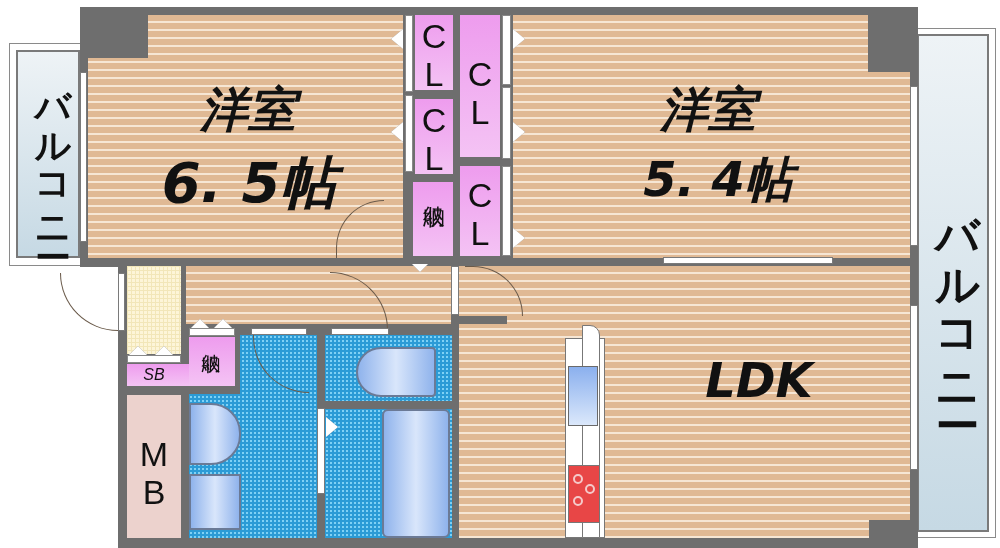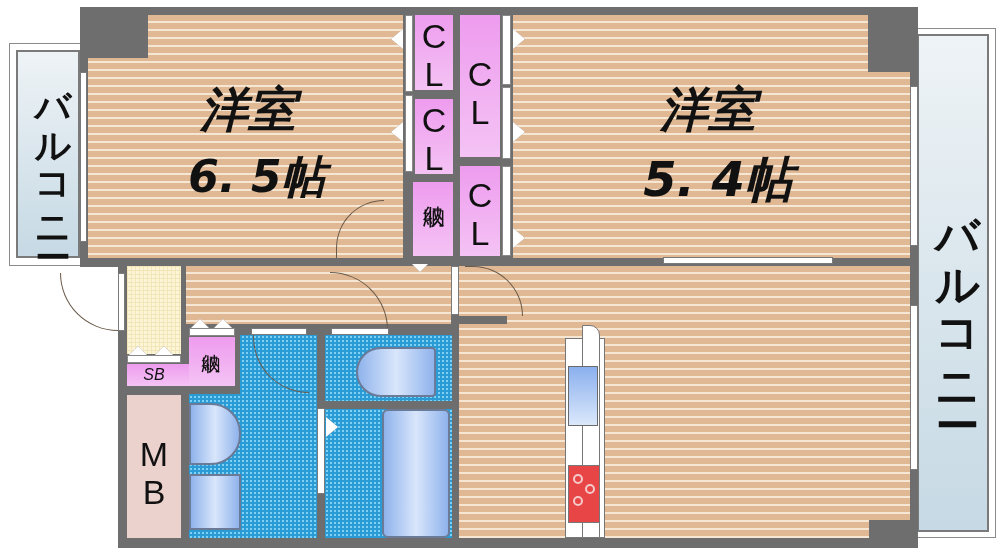--- a/index.html
+++ b/index.html
@@ -47,21 +47,21 @@
 <div class="abs balcony" style="left:917px;top:34px;width:72px;height:498px;">
   <div class="abs vert" style="left:10px;top:150px;font-size:44px;letter-spacing:4px;">バルコニー</div>
 </div>
 
 <div class="abs wall" style="left:80px;top:7px;width:838px;height:260px;"></div>
 <div class="abs wall" style="left:118px;top:260px;width:800px;height:290px;"></div>
 
 <div class="abs floor" style="left:88px;top:15px;width:315px;height:243px;">
   <div class="abs wall" style="left:0;top:0;width:60px;height:43px;"></div>
   <div class="abs label-big" style="left:95px;top:70px;width:130px;font-size:48px;">洋室</div>
-  <div class="abs label-big" style="left:64px;top:140px;width:210px;font-size:44px;">6. 5帖</div>
+  <div class="abs label-big" style="left:56px;top:140px;width:210px;font-size:56px;">6. 5帖</div>
   <div class="abs door-arc" style="left:248px;top:185px;width:48px;height:58px;border-radius:48px 0 0 0;border-right:none;border-bottom:none;"></div>
 </div>
 <div class="abs window" style="left:80px;top:72px;width:7px;height:170px;"></div>
 
 <div class="abs wall" style="left:403px;top:7px;width:110px;height:258px;"></div>
 <div class="abs closet-door" style="left:405px;top:15px;width:8px;height:77px;"></div>
 <div class="abs closet-door" style="left:405px;top:95px;width:8px;height:77px;"></div>
 <div class="abs pink" style="left:415px;top:15px;width:38px;height:75px;">
   <div class="abs cl" style="left:0;top:2px;width:38px;writing-mode:vertical-rl;text-orientation:upright;line-height:38px;">CL</div>
 </div>
@@ -131,20 +131,21 @@
 <div class="abs fixture" style="left:356px;top:347px;width:80px;height:50px;border-radius:25px 4px 4px 25px;"></div>
 
 <div class="abs tile" style="left:325px;top:409px;width:127px;height:129px;"></div>
 <div class="abs window" style="left:317px;top:408px;width:8px;height:86px;"></div>
 <div class="abs tri-r" style="left:326px;top:417px;"></div>
 <div class="abs fixture" style="left:382px;top:409px;width:68px;height:129px;border-radius:6px;"></div>
 
 <div class="abs floor" style="left:459px;top:266px;width:451px;height:272px;">
   <div class="abs wall" style="left:-8px;top:50px;width:56px;height:8px;"></div>
   <div class="abs wall" style="left:410px;top:254px;width:41px;height:18px;"></div>
+  <div class="abs label-big" style="left:215px;top:90px;width:170px;font-size:48px;">LDK</div>
   <div class="abs door-arc" style="left:6px;top:0px;width:58px;height:50px;border-radius:0 58px 0 0;border-left:none;border-bottom:none;"></div>
 </div>
 <div class="abs window" style="left:451px;top:266px;width:8px;height:49px;"></div>
 <div class="abs window" style="left:910px;top:305px;width:8px;height:165px;"></div>
 
 <div class="abs" style="left:565px;top:338px;width:40px;height:200px;background:#fff;border:1.5px solid #777;"></div>
 <div class="abs" style="left:582px;top:325px;width:18px;height:213px;background:#fff;border:1.5px solid #777;border-radius:0 10px 0 0;"></div>
 <div class="abs" style="left:568px;top:366px;width:30px;height:60px;background:linear-gradient(to bottom,#8bb0ee,#dbe8fb);border:1.5px solid #6a6a6a;"></div>
 <div class="abs" style="left:568px;top:465px;width:32px;height:58px;background:#e84646;border:1.5px solid #777;">
   <div class="abs" style="left:4px;top:8px;width:10px;height:10px;border:2px solid #f5c9c9;border-radius:50%;"></div>

